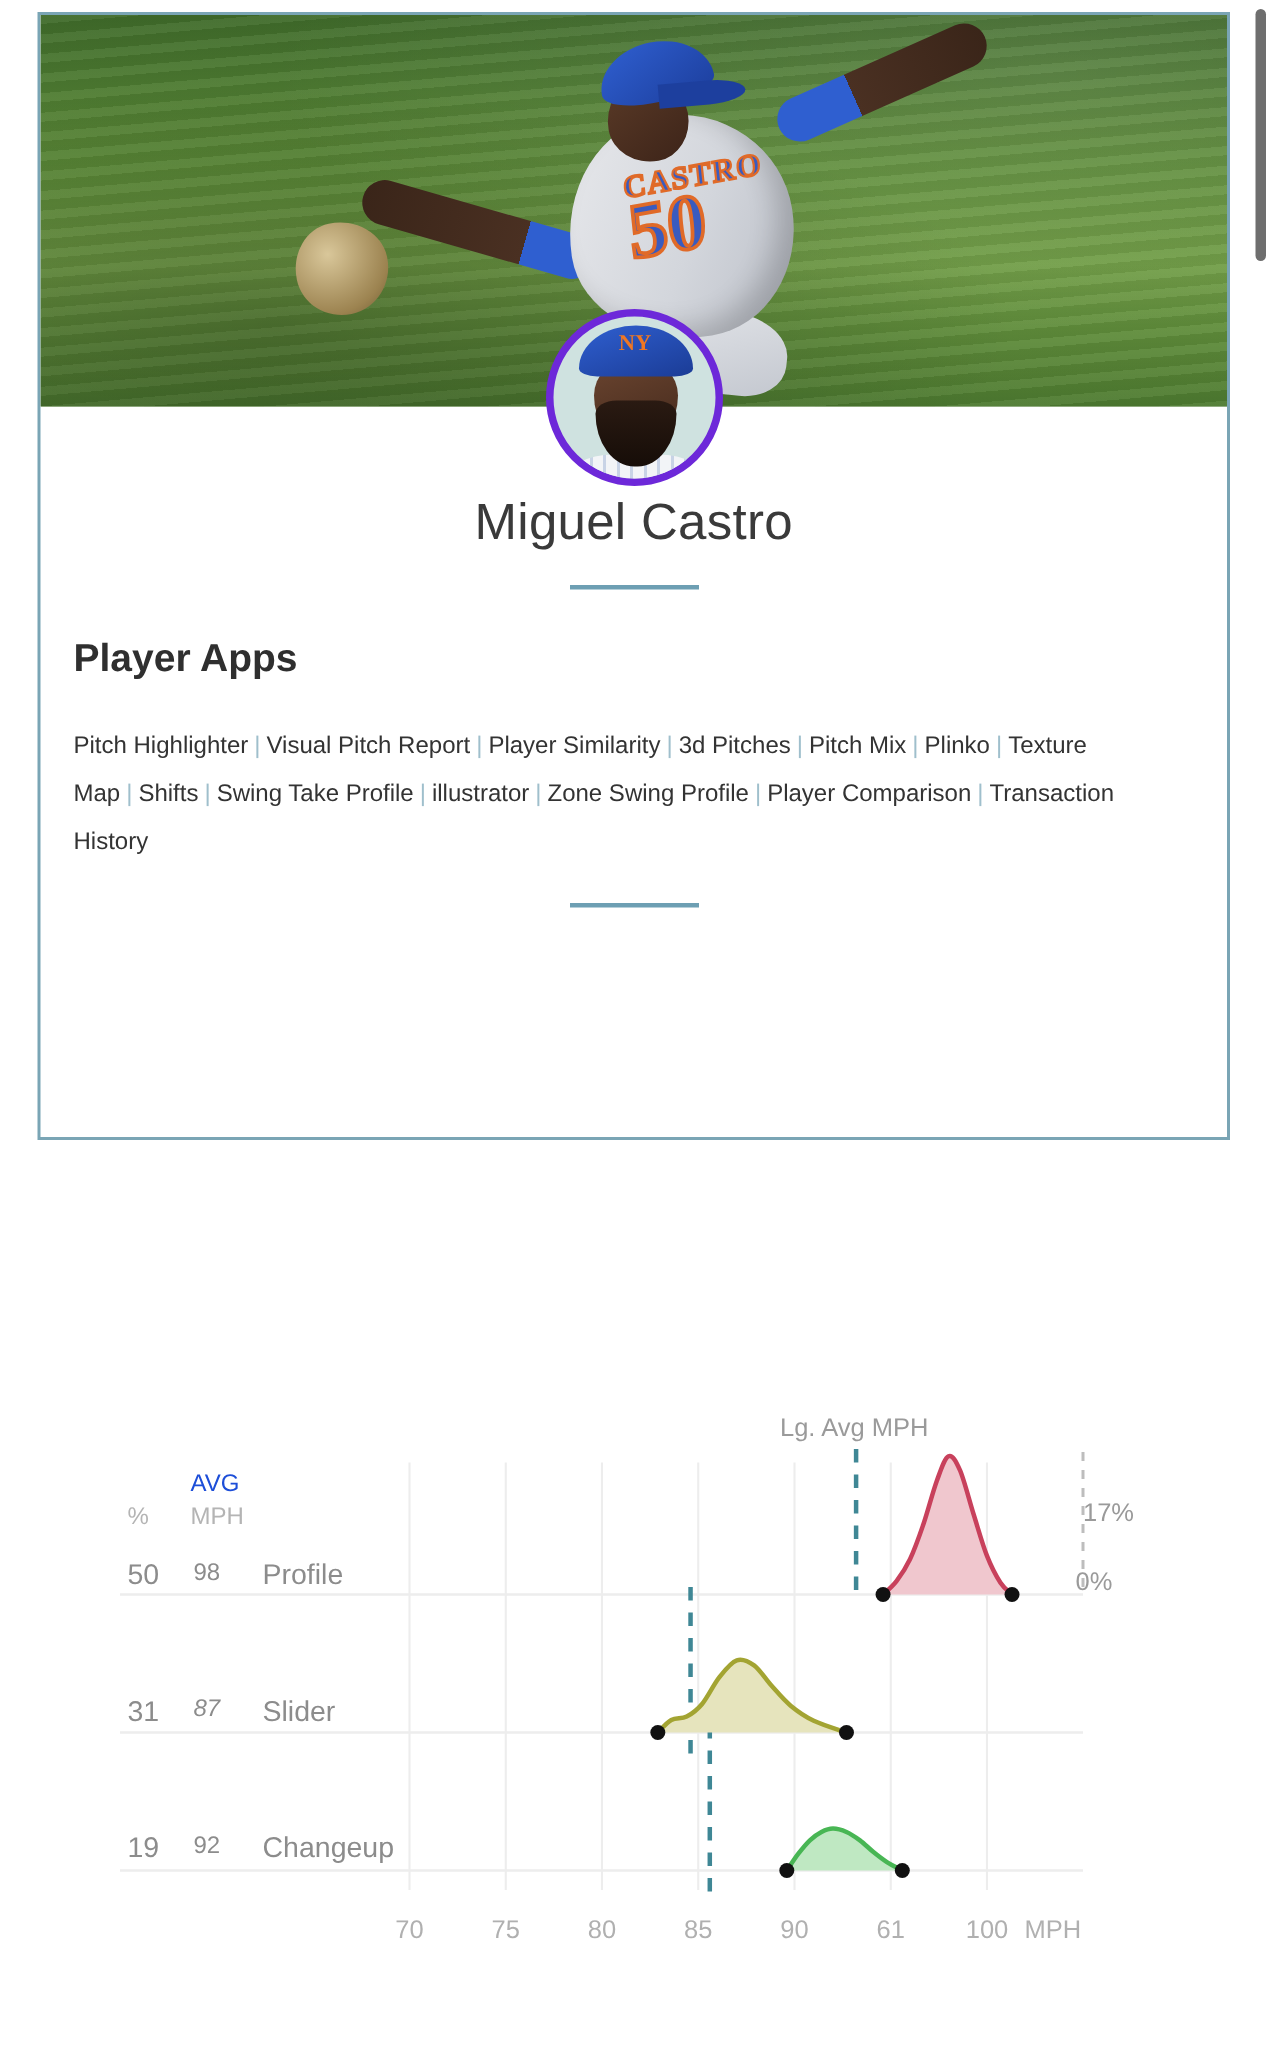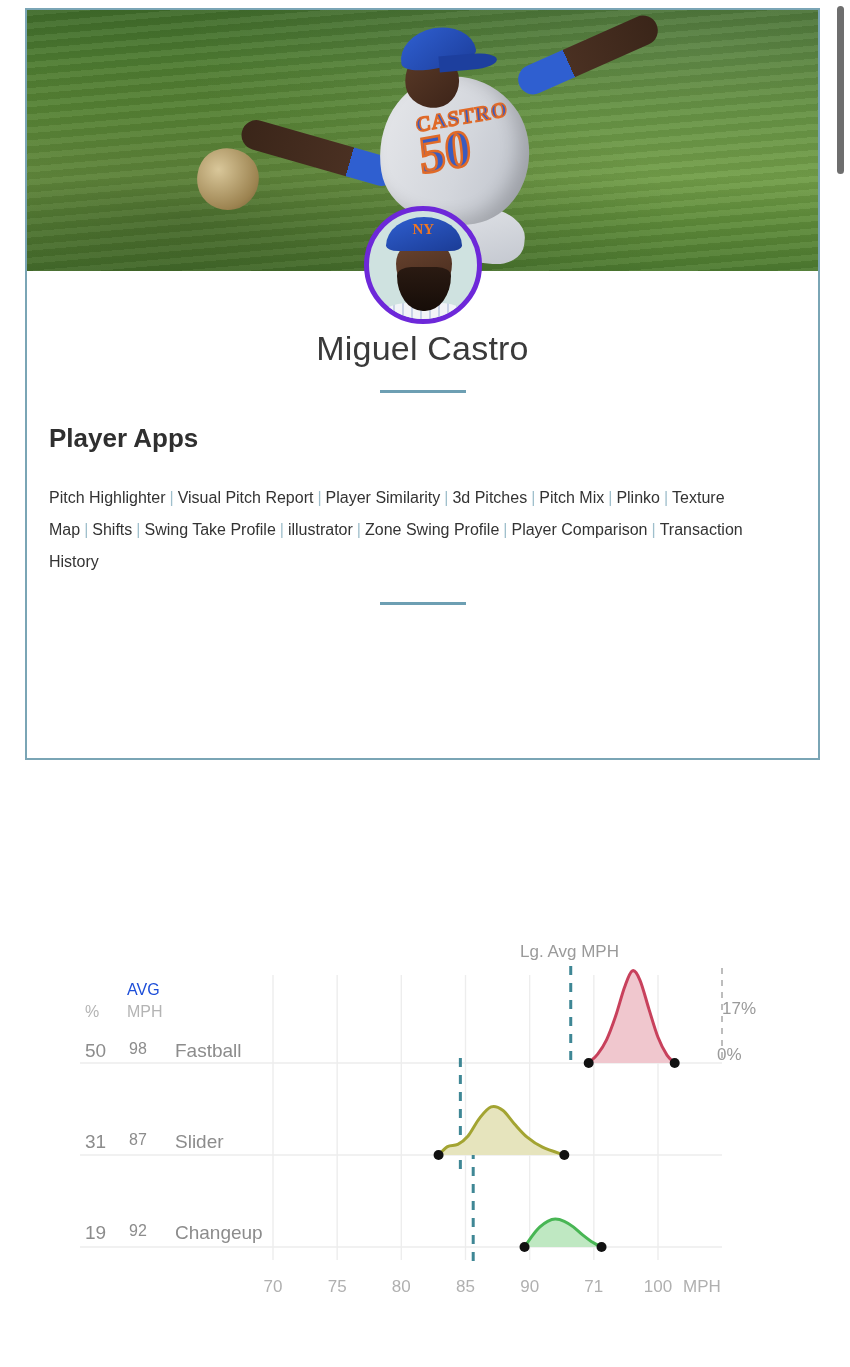--- a/index.html
+++ b/index.html
@@ -435,32 +435,32 @@
   <div class="pct-top">17%</div>
   <div class="pct-bottom">0%</div>
 
   <div class="hdr-pct">%</div>
   <div class="hdr-avg">AVG</div>
   <div class="hdr-mph">MPH</div>
 
   <div id="row-labels">
       <div class="row-pct" style="left: 85px; top: 1040px;">50</div>
       <div class="row-mph" style="left: 129px; top: 1040px;">98</div>
-      <div class="row-name" style="left: 175px; top: 1040px;">Fastball</div>
+      <div class="row-name" style="left: 175px; top: 1040px;">Profile</div>
       <div class="row-pct" style="left: 85px; top: 1131px;">31</div>
-      <div class="row-mph" style="left: 129px; top: 1131px;">87</div>
+      <div class="row-mph" style="left: 129px; top: 1131px; font-style: italic;">87</div>
       <div class="row-name" style="left: 175px; top: 1131px;">Slider</div>
       <div class="row-pct" style="left: 85px; top: 1222px;">19</div>
       <div class="row-mph" style="left: 129px; top: 1222px;">92</div>
       <div class="row-name" style="left: 175px; top: 1222px;">Changeup</div>
     </div>
   <div id="axis-ticks">
       <div class="axis-tick" style="left: 253px; top: 1277px;">70</div>
       <div class="axis-tick" style="left: 317.167px; top: 1277px;">75</div>
       <div class="axis-tick" style="left: 381.333px; top: 1277px;">80</div>
       <div class="axis-tick" style="left: 445.5px; top: 1277px;">85</div>
       <div class="axis-tick" style="left: 509.667px; top: 1277px;">90</div>
-      <div class="axis-tick" style="left: 573.833px; top: 1277px;">71</div>
+      <div class="axis-tick" style="left: 573.833px; top: 1277px;">61</div>
       <div class="axis-tick" style="left: 638px; top: 1277px;">100</div>
     </div>
   <div class="axis-unit">MPH</div>
 
 </div>
 
 </body></html>

